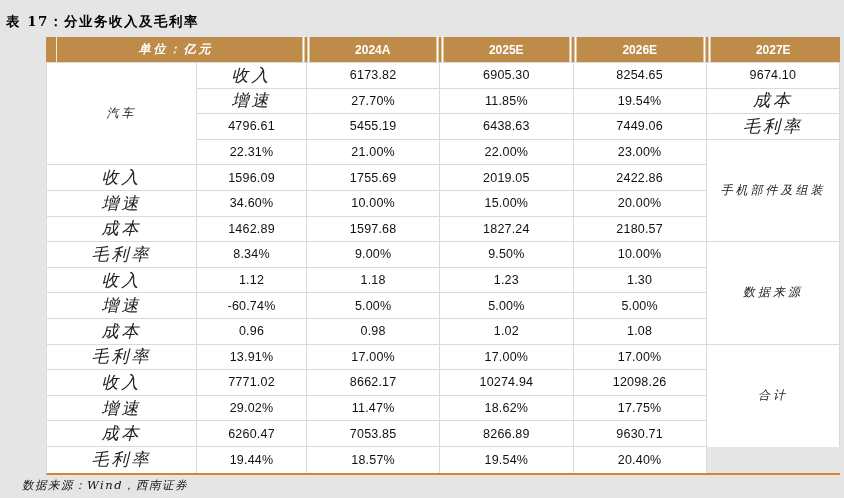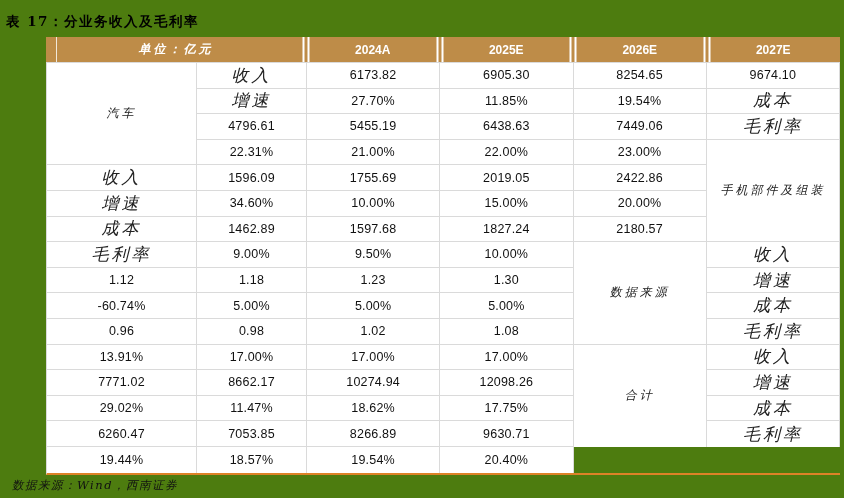--- a/index.html
+++ b/index.html
@@ -1,21 +1,21 @@
 <!DOCTYPE html>
 <html><head>
 <meta charset="utf-8">
 <style>
   * { margin: 0; padding: 0; box-sizing: border-box; }
   html, body { background: #ffffff; }
   .page {
     position: relative;
     width: 844px;
     height: 498px;
-    background: #4d7c0f;
+    background: #e5e5e5;
     overflow: hidden;
     font-family: "Liberation Sans", sans-serif;
     color: #1a1a1a;
   }
   .table-title {
     position: absolute;
     left: 6px;
     top: 13px;
     font-family: "DejaVu Serif", serif;
     font-weight: bold;
@@ -108,21 +108,21 @@
     letter-spacing: 3px;
     color: #222;
   }
   .value {
     font-family: "Liberation Sans", sans-serif;
     letter-spacing: 0.2px;
   }
   
   .source-note {
     position: absolute;
-    left: 12px;
+    left: 22px;
     top: 478px;
     font-family: "DejaVu Serif", serif;
     font-style: italic;
     font-size: 11.5px;
     letter-spacing: 1.5px;
     color: #111;
   }
 </style>
 </head>
 <body>
@@ -177,20 +177,21 @@
         <div class="cell value">34.60%</div>
         <div class="cell value">10.00%</div>
         <div class="cell value">15.00%</div>
         <div class="cell value">20.00%</div>
         <div class="cell metric">成本</div>
         <div class="cell value">1462.89</div>
         <div class="cell value">1597.68</div>
         <div class="cell value">1827.24</div>
         <div class="cell value">2180.57</div>
         <div class="cell metric">毛利率</div>
+        <div class="cell value">8.34%</div>
         <div class="cell value">9.00%</div>
         <div class="cell value">9.50%</div>
         <div class="cell value">10.00%</div>
         <div class="cell group-name">数据来源</div>
         <div class="cell metric">收入</div>
         <div class="cell value">1.12</div>
         <div class="cell value">1.18</div>
         <div class="cell value">1.23</div>
         <div class="cell value">1.30</div>
         <div class="cell metric">增速</div>

